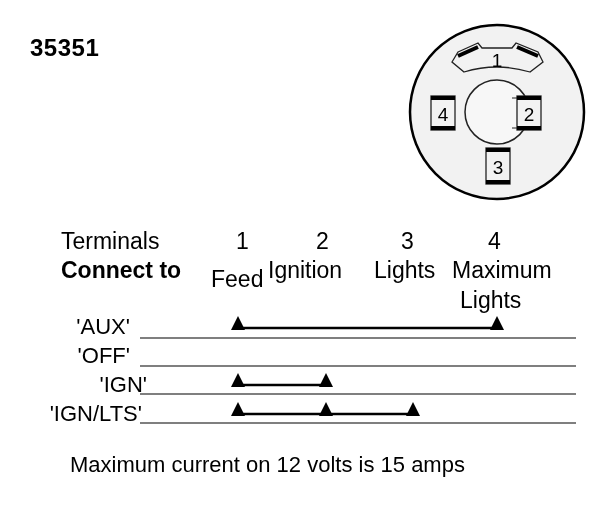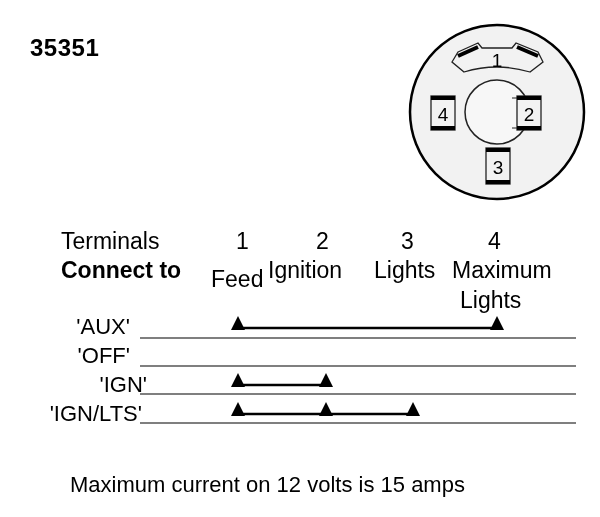--- a/index.html
+++ b/index.html
@@ -2,21 +2,21 @@
 <html><head>
 <meta charset="utf-8">
 <style>
   html, body { margin: 0; padding: 0; background: #ffffff; }
   body { width: 600px; height: 517px; position: relative; overflow: hidden;
          font-family: "Liberation Sans", sans-serif; color: #000; }
   .abs { position: absolute; white-space: nowrap; }
   .part { left: 30px; top: 34px; font-size: 24px; font-weight: bold; letter-spacing: 0.5px; }
   .hdr { font-size: 23px; top: 0; margin-top: 11px; }
   .rowlabel { font-size: 22px; text-align: right; width: 130px; }
-  .footer { left: 70px; top: 472px; font-size: 22px; }
+  .footer { left: 70px; top: 452px; font-size: 22px; }
   svg { position: absolute; left: 0; top: 0; }
 </style>
 </head>
 <body>
 
 <div class="abs part">35351</div>
 
 <svg width="600" height="517">
   <g>
     <circle cx="497" cy="112" r="87" fill="#f2f2f2" stroke="#000" stroke-width="2.5"></circle>

